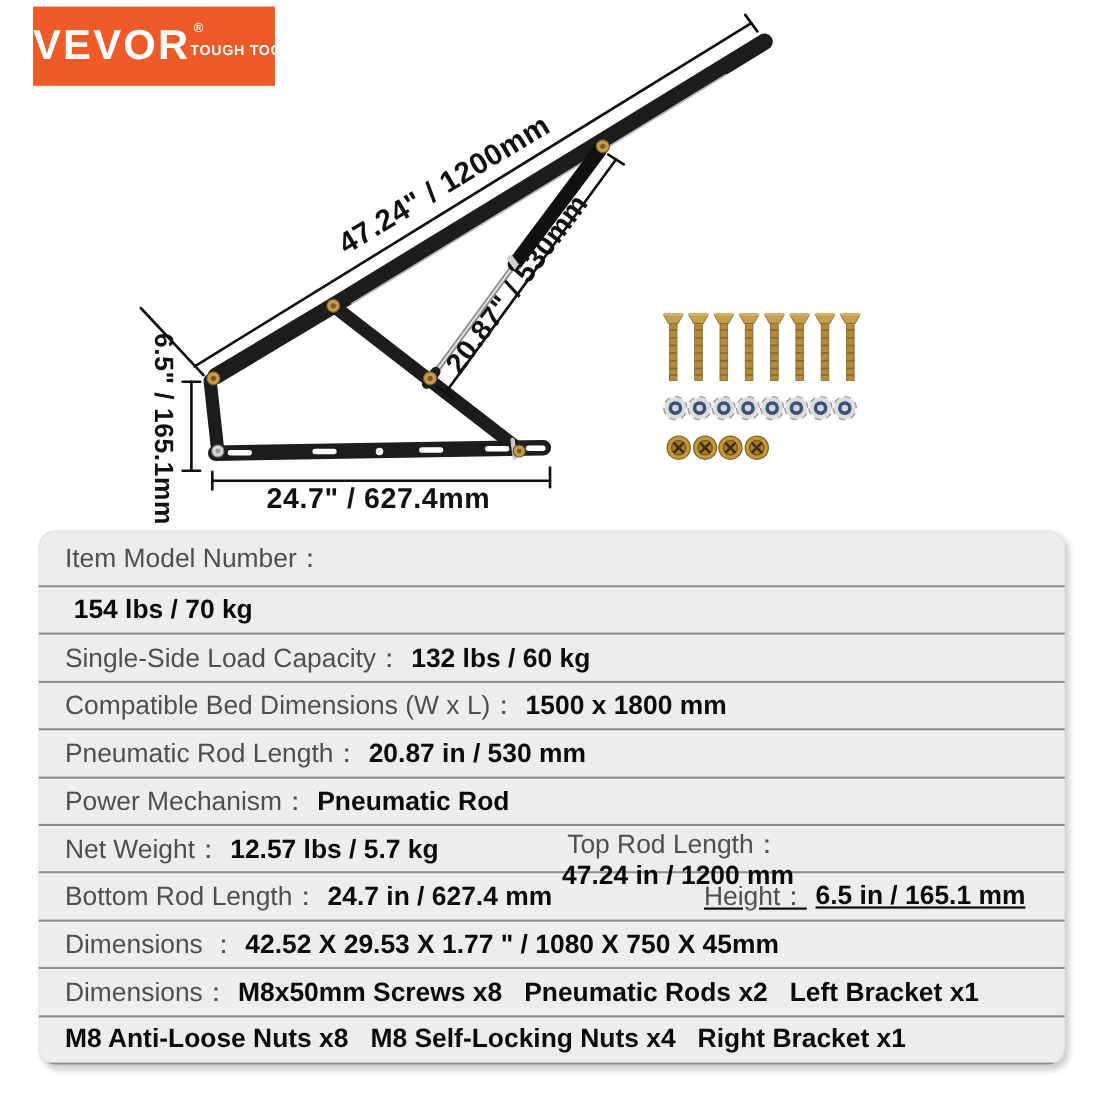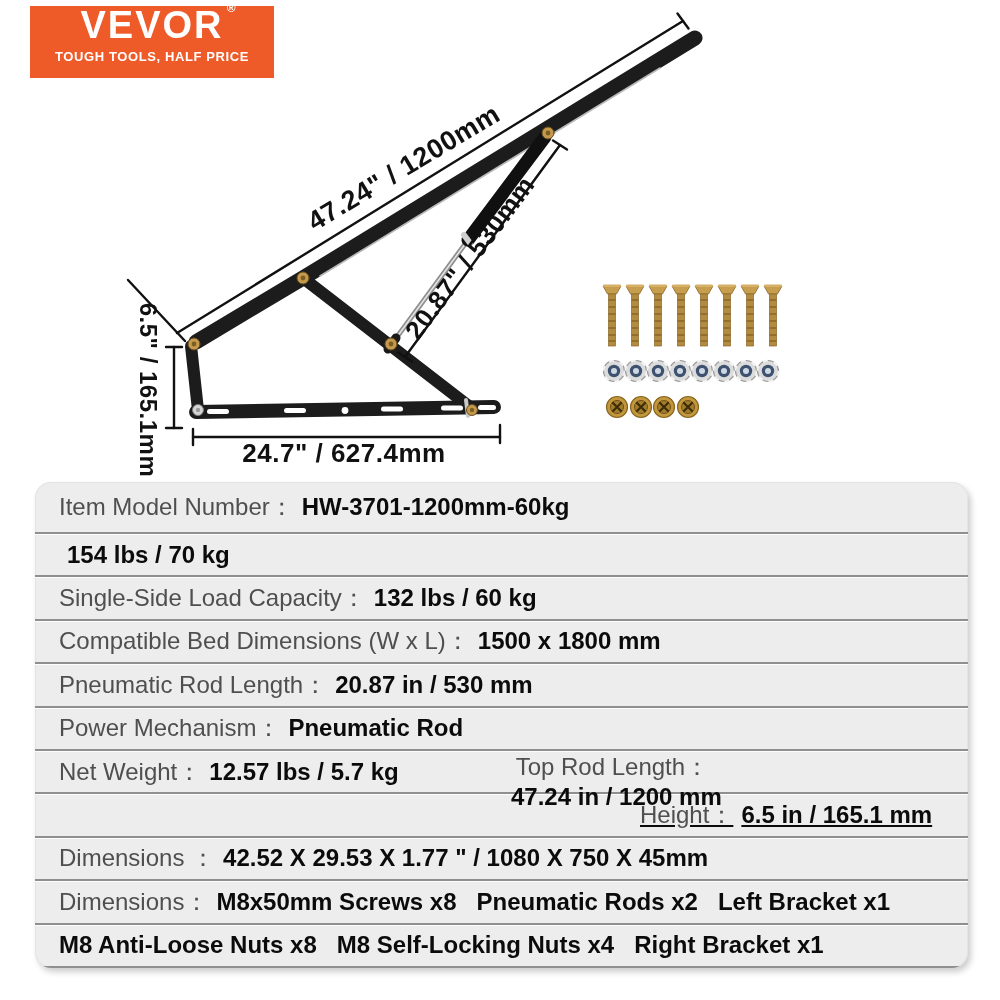--- a/index.html
+++ b/index.html
@@ -3,22 +3,22 @@
 <meta charset="utf-8">
 <style>
   html,body{margin:0;padding:0;}
   body{
     width:1000px;height:1000px;position:relative;background:#ffffff;
     font-family:"Liberation Sans",sans-serif;overflow:hidden;
     -webkit-font-smoothing:antialiased;
   }
   
   .logo{
-    position:absolute;left:30px;top:6px;width:244px;height:72px;
-    background:#ee5a28;color:#fff;display:flex;flex-direction:column;
+    position:absolute;left:30px;top:6px;width:220px;height:72px;
+    background:#ee5a28;color:#fff;display:flex;flex-direction:row;
     align-items:center;justify-content:flex-start;line-height:1;
   }
   .logo .brand{font-size:38px;font-weight:bold;letter-spacing:2px;position:relative;}
   .logo .reg{font-size:12px;font-weight:bold;position:absolute;top:-4px;right:-14px;}
   .logo .tagline{font-size:13px;font-weight:bold;letter-spacing:.6px;margin-top:6px;white-space:nowrap;}
   
   .diagram{position:absolute;left:0;top:0;width:1000px;height:480px;}
   .diagram svg{position:absolute;left:0;top:0;}
   .dim-label{
     position:absolute;font-weight:bold;color:#111;white-space:pre;
@@ -188,21 +188,20 @@
   <div class="dim-label dim-top">47.24" / 1200mm</div>
   <div class="dim-label dim-strut">20.87" / 530mm</div>
   <div class="dim-label dim-height">6.5" / 165.1mm</div>
   <div class="dim-label dim-bottom">24.7" / 627.4mm</div>
 </div>
 
 <div class="spec-table">
   <div class="spec-row first">
     <span class="cell">
         <span class="k">Item Model Number：</span>
-        <span class="v">HW-3701-1200mm-60kg</span>
       </span>
   </div>
   <div class="spec-row">
     <span class="cell">
         <span class="v">154 lbs / 70 kg</span>
       </span>
   </div>
   <div class="spec-row">
     <span class="cell">
         <span class="k">Single-Side Load Capacity：</span>
@@ -231,20 +230,24 @@
     <span class="cell">
         <span class="k">Net Weight：</span>
         <span class="v">12.57 lbs / 5.7 kg</span>
       </span>
     <span class="cell2">
         <span class="k">Top Rod Length：</span>
         <span class="v">47.24 in / 1200 mm</span>
       </span>
   </div>
   <div class="spec-row row8">
+    <span class="cell">
+        <span class="k">Bottom Rod Length：</span>
+        <span class="v">24.7 in / 627.4 mm</span>
+      </span>
     <span class="cell2">
         <span class="k">Height：</span>
         <span class="v">6.5 in / 165.1 mm</span>
       </span>
   </div>
   <div class="spec-row">
     <span class="cell">
         <span class="k">Dimensions ：</span>
         <span class="v">42.52 X 29.53 X 1.77 " / 1080 X 750 X 45mm</span>
       </span>

